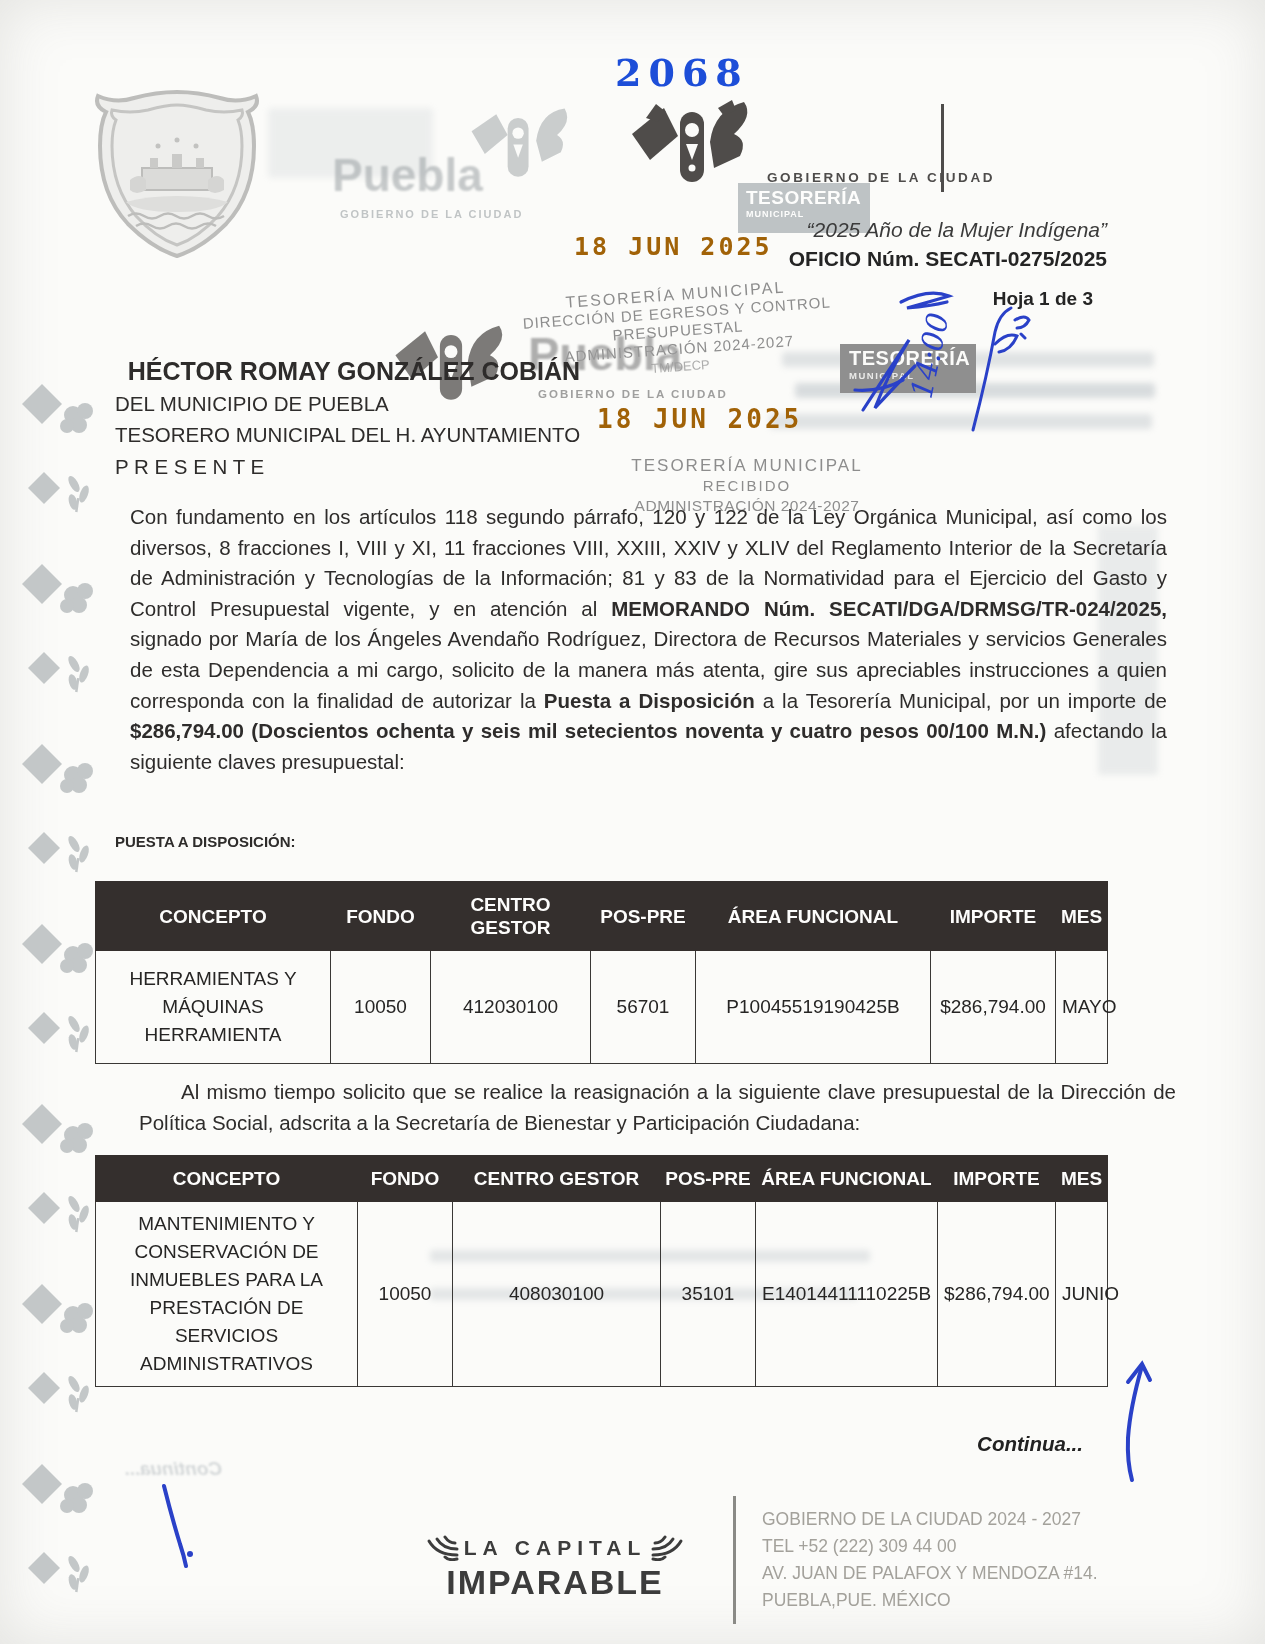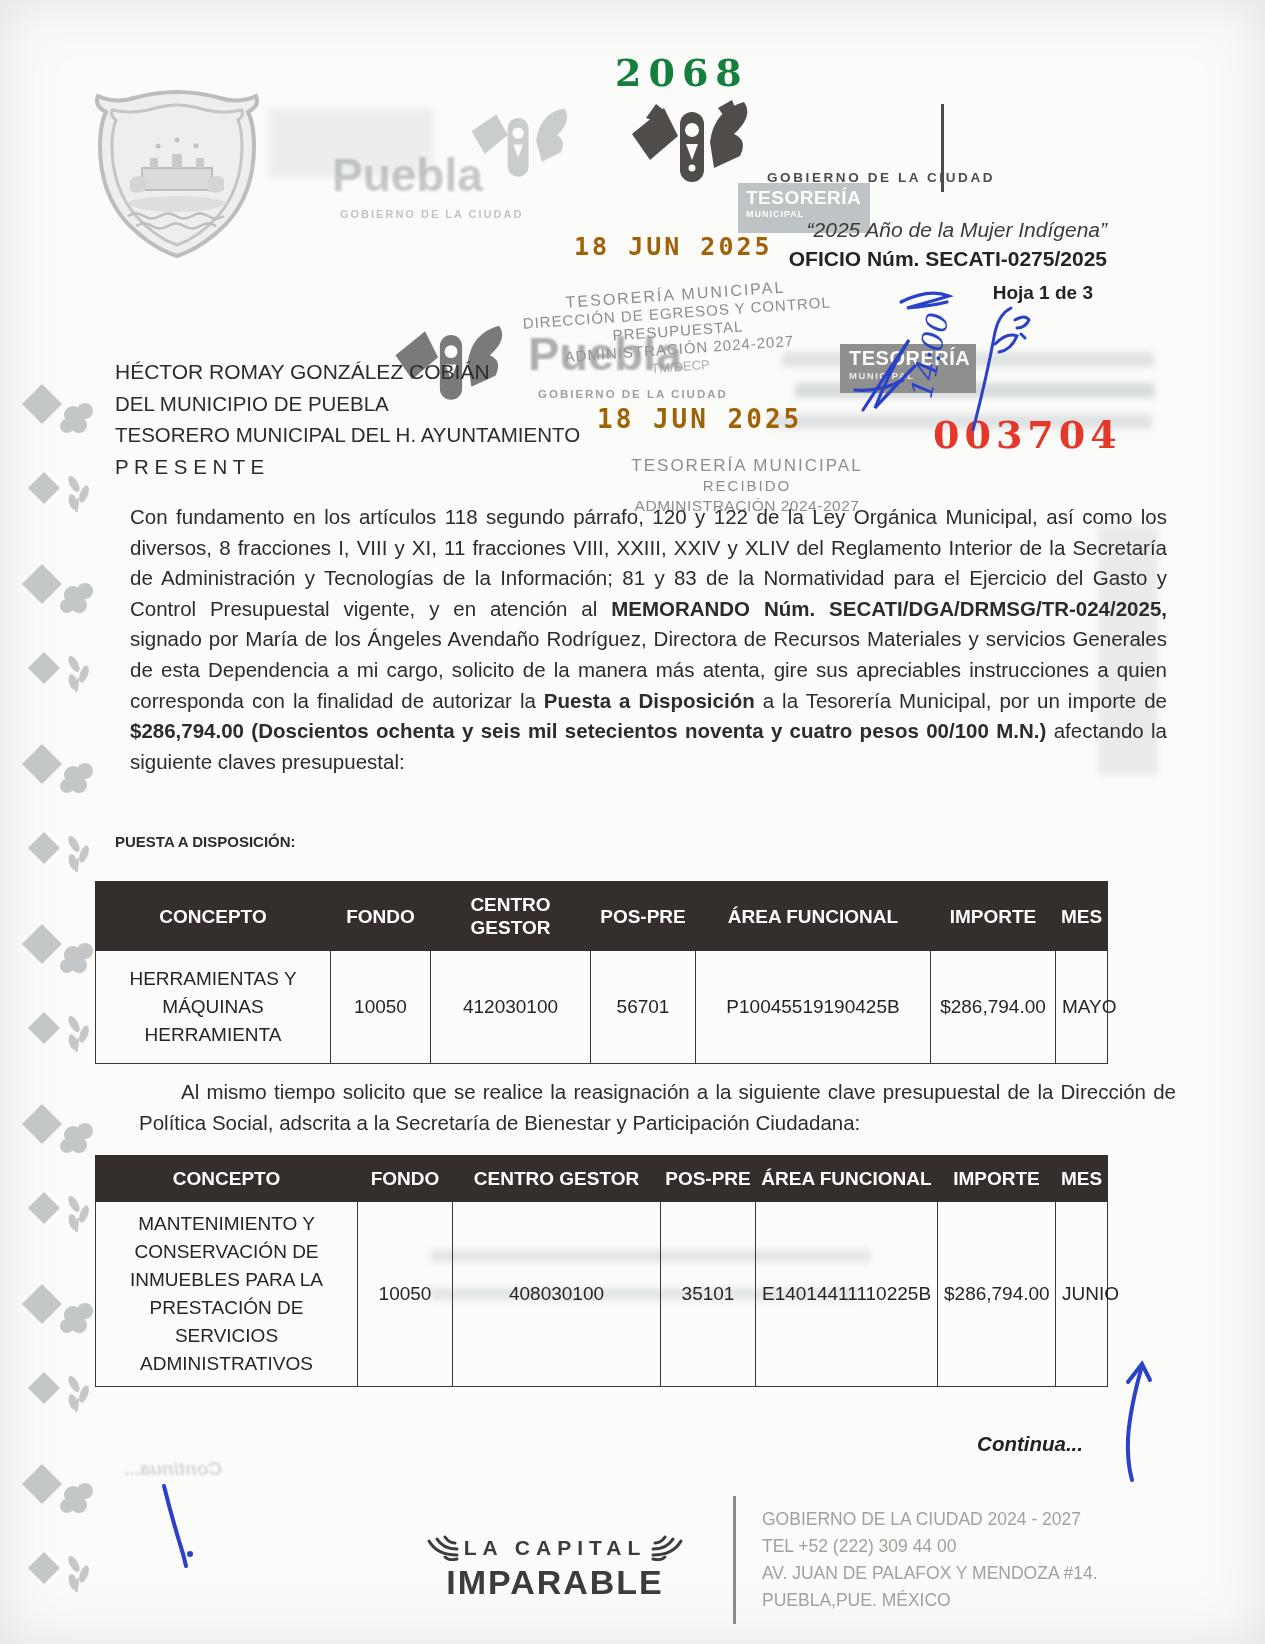--- a/index.html
+++ b/index.html
@@ -7,21 +7,21 @@
     position:relative;width:1265px;height:1644px;margin:0 auto;
     background:#fbfbf9;overflow:hidden;
     font-family:"Liberation Sans",sans-serif;color:#2e2c2b;
     box-shadow:inset 0 0 60px rgba(120,120,115,.18);
   }
   .abs{position:absolute;}
   
   .ghost{position:absolute;background:#aeb6bd;opacity:.35;filter:blur(3px);border-radius:3px;z-index:0;}
   .ghost-text{position:absolute;z-index:0;color:#9aa3a9;opacity:.4;filter:blur(1px);transform:scaleX(-1);font-weight:bold;font-style:italic;font-size:19px;}
   
-  #folio-top{left:615px;top:50px;font-family:"DejaVu Serif",serif;font-weight:bold;font-size:38px;letter-spacing:7px;color:#15803d;z-index:3;}
+  #folio-top{left:615px;top:50px;font-family:"DejaVu Serif",serif;font-weight:bold;font-size:38px;letter-spacing:7px;color:#1d4ed8;z-index:3;}
   
   #shield{left:86px;top:84px;z-index:1;opacity:.85;}
   
   #logo-icon{left:622px;top:98px;z-index:2;}
   #brand-name{left:760px;top:108px;font-size:48px;font-weight:bold;letter-spacing:0px;color:#4e4c4b;z-index:2;}
   #brand-tagline{left:767px;top:170px;font-size:13.5px;font-weight:bold;letter-spacing:2.6px;color:#4e4c4b;z-index:2;}
   #logo-divider{left:941px;top:104px;width:3px;height:88px;background:#4e4c4b;z-index:2;}
   #secretaria-box{left:951px;top:131px;width:197px;height:46px;background:#4d4946;color:#f2f1ef;padding:8px 10px 9px 10px;z-index:2;}
   #secretaria-box .s1{font-size:9.5px;font-weight:bold;letter-spacing:.5px;}
   #secretaria-box .s2{font-size:12.5px;font-weight:bold;line-height:14px;letter-spacing:.2px;}
@@ -33,21 +33,21 @@
   #ghost-box1 .b1{font-size:19px;font-weight:bold;letter-spacing:.5px;}
   #ghost-box1 .b2{font-size:9px;font-weight:bold;letter-spacing:1px;}
   
   .red-date{font-family:"DejaVu Sans Mono",monospace;font-weight:bold;color:#a16207;z-index:3;}
   #date1{left:574px;top:232px;font-size:25px;letter-spacing:3px;}
   #date2{left:597px;top:404px;font-size:26px;letter-spacing:3px;}
   #folio-received{left:933px;top:412px;font-family:"DejaVu Serif",serif;font-weight:bold;font-size:38px;letter-spacing:5px;color:#e5382b;z-index:3;}
   
   #motto{right:158px;top:218px;font-size:21px;font-style:italic;color:#3b3b3b;z-index:2;}
   #oficio{right:158px;top:247px;font-size:21px;font-weight:bold;color:#242424;z-index:2;}
-  #hoja{right:172px;top:282px;font-size:19px;font-weight:bold;color:#242424;z-index:2;}
+  #hoja{right:172px;top:288px;font-size:19px;font-weight:bold;color:#242424;z-index:2;}
   
   .gray-stamp{color:#8d8d8d;text-align:center;z-index:2;}
   #egresos-stamp{left:478px;top:286px;width:400px;transform:rotate(-4deg);line-height:18px;}
   #egresos-stamp .l1{font-size:16px;letter-spacing:2px;}
   #egresos-stamp .l2{font-size:15px;letter-spacing:1px;}
   #egresos-stamp .l5{font-size:13px;opacity:.7;}
   #recibido-stamp{left:582px;top:456px;width:330px;line-height:20px;}
   #recibido-stamp .l1{font-size:17px;letter-spacing:2px;}
   #recibido-stamp .l2{font-size:15px;letter-spacing:2px;}
   #recibido-stamp .l3{font-size:15.5px;letter-spacing:.5px;}
@@ -55,21 +55,21 @@
   #ghost-icon2{left:383px;top:322px;opacity:.8;z-index:2;}
   #ghost-brand2{left:528px;top:326px;font-size:47px;font-weight:bold;color:#9b9b9b;opacity:.8;filter:blur(1.2px);z-index:2;}
   #ghost-tag2{left:538px;top:388px;font-size:11.5px;font-weight:bold;letter-spacing:2px;color:#8f8f8f;opacity:.85;z-index:2;}
   #tesoreria-badge{left:840px;top:344px;width:118px;height:43px;background:#8f8f8f;color:#fbfbf9;padding:3px 9px;z-index:2;}
   #tesoreria-badge .b1{font-size:20px;font-weight:bold;letter-spacing:.5px;}
   #tesoreria-badge .b2{font-size:9.5px;font-weight:bold;letter-spacing:1.5px;opacity:.85;}
   
   #handwriting{left:845px;top:280px;z-index:4;}
   
   #recipient{left:115px;top:356px;line-height:31.5px;font-size:20.5px;z-index:2;}
-  #recipient .name{font-weight:normal;font-size:21px;}
+  #recipient .name{font-weight:bold;font-size:25px;text-align:right;}
   
   #para1{left:130px;top:502px;width:1037px;font-size:20.5px;line-height:30.6px;text-align:justify;z-index:2;}
   #section-title{left:115px;top:833px;font-size:15px;font-weight:bold;z-index:2;}
   #para2{left:115px;top:1076px;width:1037px;font-size:20.5px;line-height:31px;text-align:justify;text-indent:42px;z-index:2;margin-left:24px;}
   
   table.doc{position:absolute;left:95px;border-collapse:collapse;table-layout:fixed;width:1012px;z-index:2;background:transparent;}
   #table1{top:881px;}
   #table2{top:1155px;}
   table.doc th{background:#342f2d;color:#fdfdfc;font-weight:bold;font-size:19px;line-height:23px;padding:11px 4px;border:1px solid #342f2d;}
   table.doc td{border:1.6px solid #3a3836;font-size:19px;line-height:28px;text-align:center;vertical-align:middle;padding:8px 6px;color:#262524;}
@@ -241,21 +241,20 @@
   </svg>
 
   <div id="recipient" class="abs">
     <div class="name">HÉCTOR ROMAY GONZÁLEZ COBIÁN</div>
     <div>DEL MUNICIPIO DE PUEBLA</div>
     <div>TESORERO MUNICIPAL DEL H. AYUNTAMIENTO</div>
     <div>P R E S E N T E</div>
   </div>
 
   <div id="date2" class="abs red-date">18 JUN 2025</div>
-  <div id="folio-received" class="abs">003704</div>
 
   <div id="recibido-stamp" class="abs gray-stamp">
     <div class="l1">TESORERÍA MUNICIPAL</div>
     <div class="l2">RECIBIDO</div>
     <div class="l3">ADMINISTRACIÓN 2024-2027</div>
   </div>
 
   <div id="para1" class="abs"><span>Con fundamento en los artículos 118 segundo párrafo, 120 y 122 de la Ley Orgánica Municipal, así como los diversos, 8 fracciones I, VIII y XI, 11 fracciones VIII, XXIII, XXIV y XLIV del Reglamento Interior de la Secretaría de Administración y Tecnologías de la Información; 81 y 83 de la Normatividad para el Ejercicio del Gasto y Control Presupuestal vigente, y en atención al </span><b>MEMORANDO Núm. SECATI/DGA/DRMSG/TR-024/2025,</b><span> signado por María de los Ángeles Avendaño Rodríguez, Directora de Recursos Materiales y servicios Generales de esta Dependencia a mi cargo, solicito de la manera más atenta, gire sus apreciables instrucciones a quien corresponda con la finalidad de autorizar la </span><b>Puesta a Disposición</b><span> a la Tesorería Municipal, por un importe de </span><b>$286,794.00 (Doscientos ochenta y seis mil setecientos noventa y cuatro pesos 00/100 M.N.)</b><span> afectando la siguiente claves presupuestal:</span></div>
   <div id="section-title" class="abs">PUESTA A DISPOSICIÓN:</div>
 

